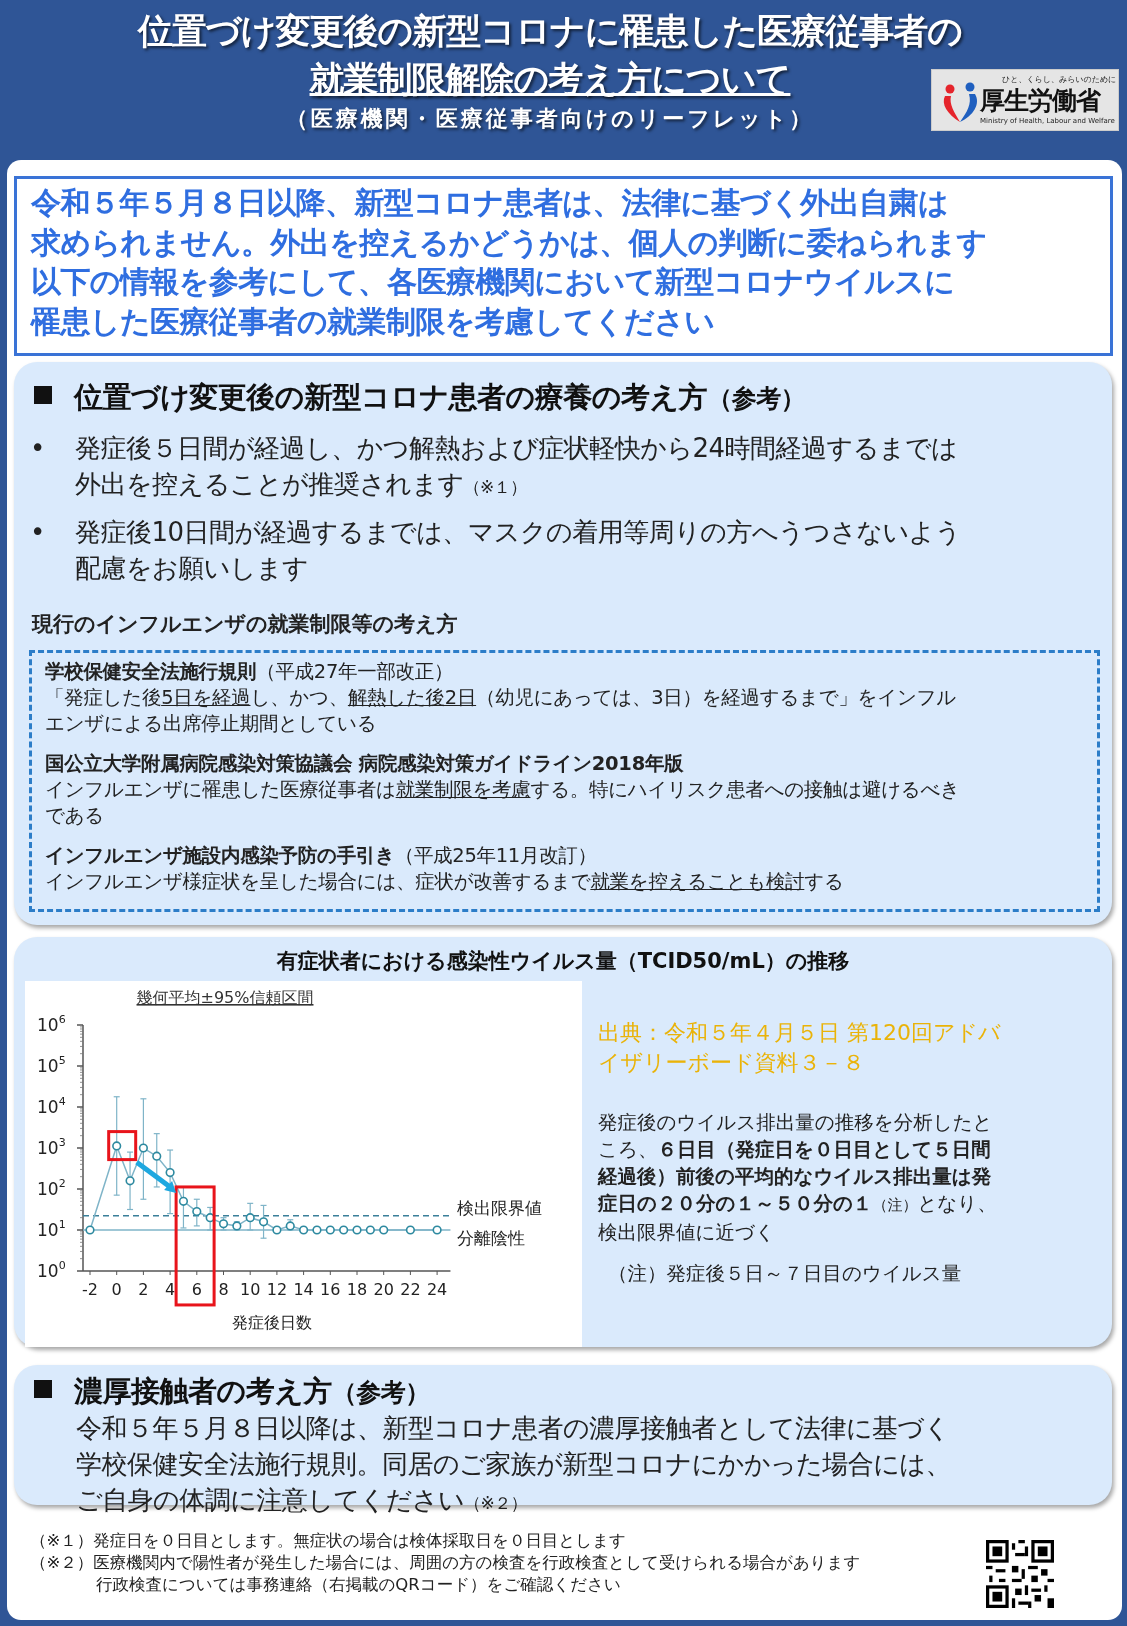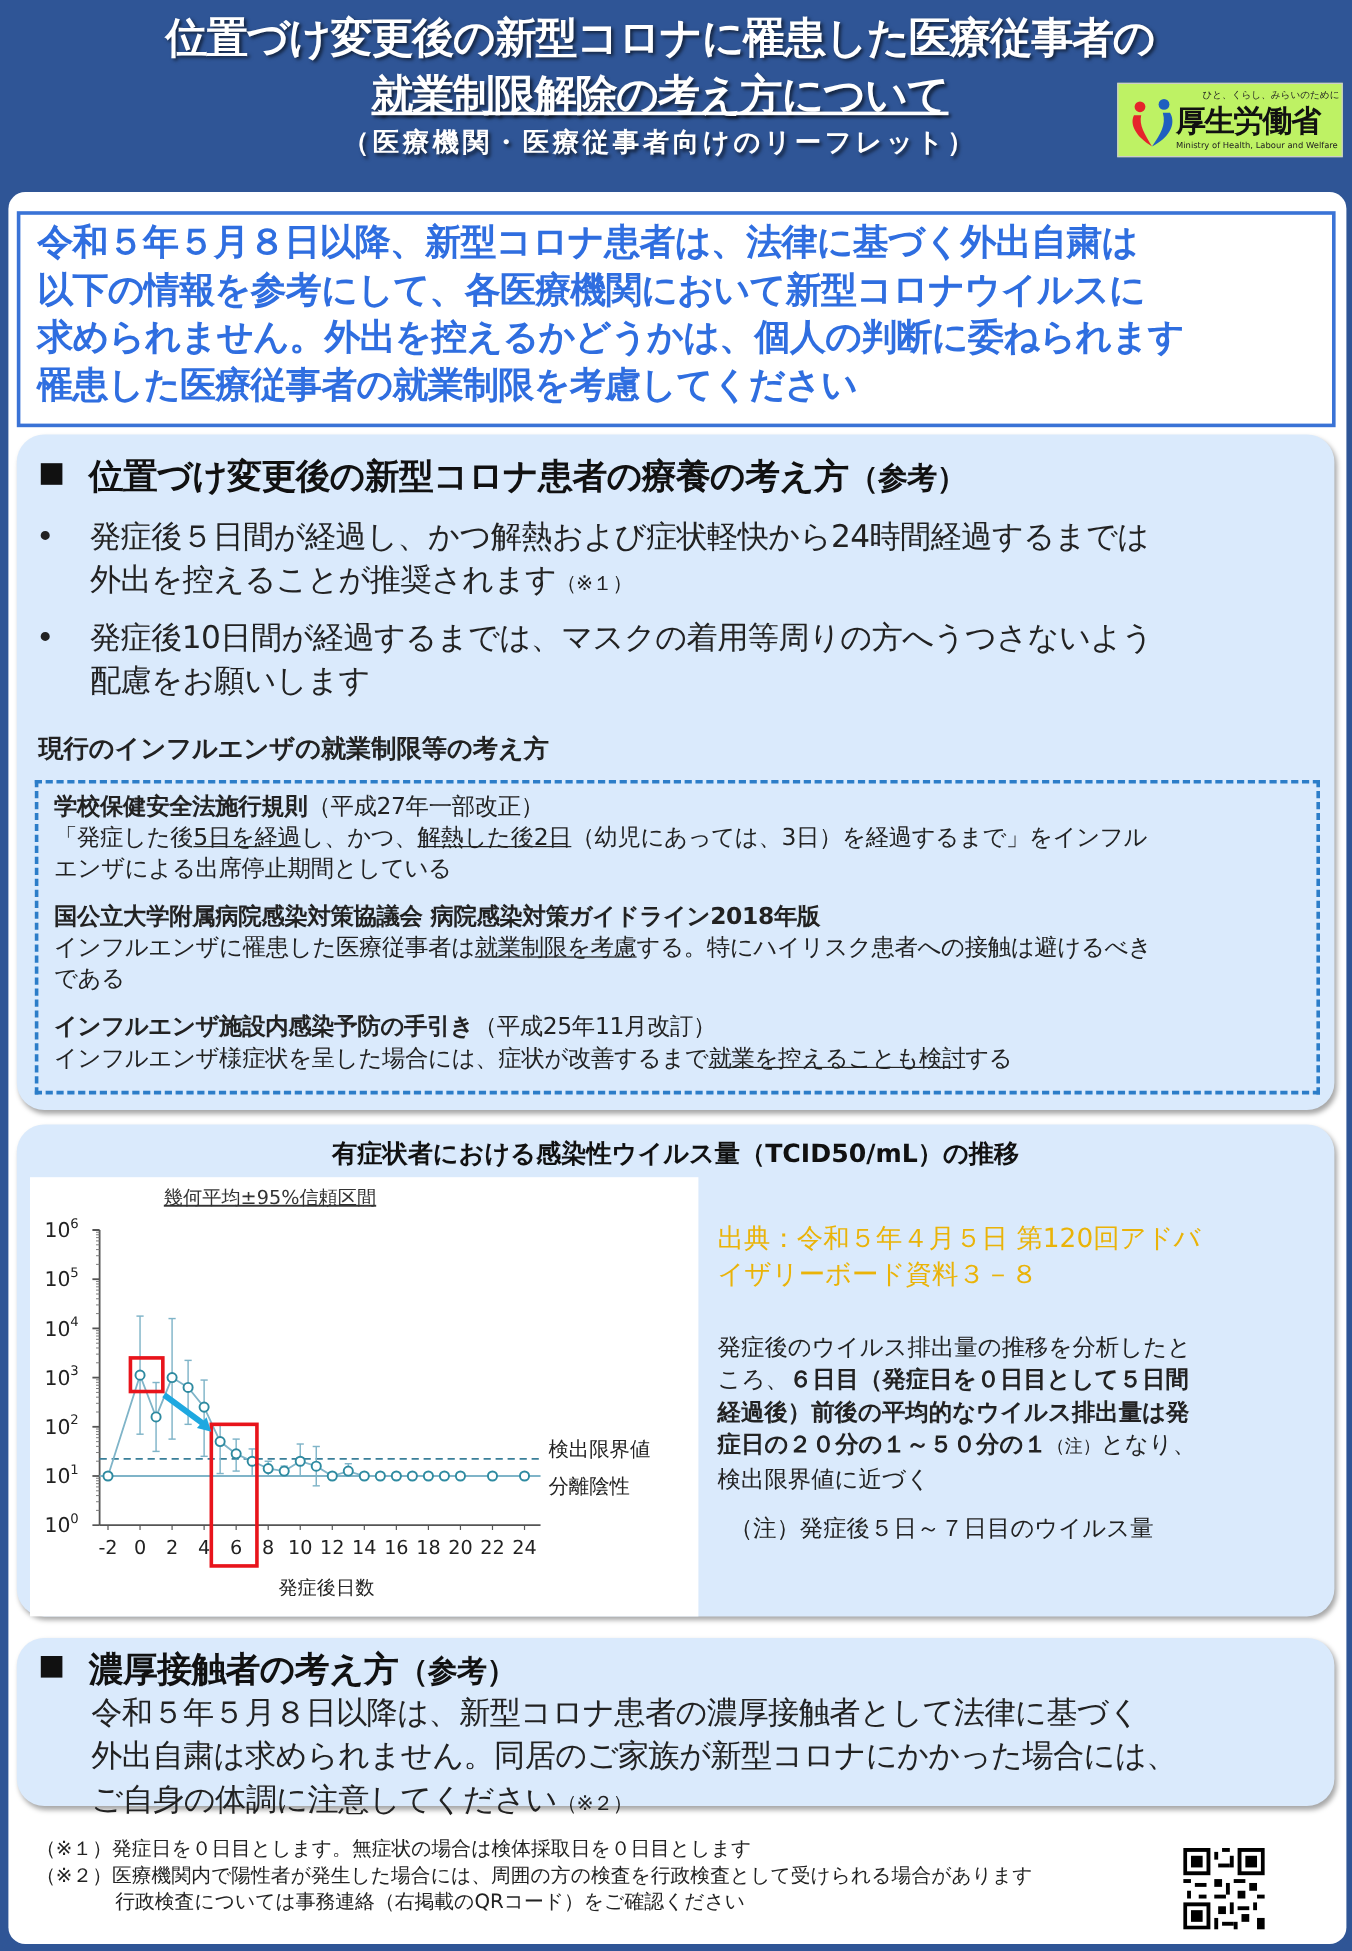--- a/index.html
+++ b/index.html
@@ -13,21 +13,21 @@
   .title-line {
     position: absolute; left: 0; width: 1100px; text-align: center;
     color: #fff; font-weight: bold; text-shadow: 2px 2px 3px rgba(0,0,0,0.6);
     letter-spacing: -1px;
   }
   .t1 { top: 8px; font-size: 35px; }
   .t2 { top: 56px; font-size: 35px; text-decoration: underline; }
   .t3 { top: 104px; font-size: 22px; letter-spacing: 3px; }
   .logo {
     position: absolute; left: 931px; top: 69px; width: 188px; height: 62px;
-    background: #bef264; border: 1px solid #ccc;
+    background: #e5e5e5; border: 1px solid #ccc;
   }
   .logo .tag { position: absolute; left: 70px; top: 4px; font-size: 8px; color: #222; }
   .logo .name { position: absolute; left: 48px; top: 14px; font-size: 25px; font-weight: bold; color: #111; letter-spacing: -1px; }
   .logo .en { position: absolute; left: 48px; top: 47px; font-size: 7px; color: #222; white-space: nowrap; }
   .logo svg { position: absolute; left: 7px; top: 12px; }
 
   .card {
     position: absolute; left: 7px; top: 160px; width: 1115px; height: 1460px;
     background: #fff; border-radius: 14px;
   }
@@ -117,22 +117,22 @@
     <span class="tag">ひと、くらし、みらいのために</span>
     <span class="name">厚生労働省</span>
     <span class="en">Ministry of Health, Labour and Welfare</span>
   </div>
 </div>
 
 <div class="card"></div>
 
 <div class="notice">
   <p>令和５年５月８日以降、新型コロナ患者は、法律に基づく外出自粛は</p>
+  <p>求められません。外出を控えるかどうかは、個人の判断に委ねられます</p>
   <p>以下の情報を参考にして、各医療機関において新型コロナウイルスに</p>
-  <p>求められません。外出を控えるかどうかは、個人の判断に委ねられます</p>
   <p>罹患した医療従事者の就業制限を考慮してください</p>
 </div>
 
 <div class="panel p1"></div>
 <div class="sec-head" style="left:34px; top:378px;">
   <span class="sq"></span><span>位置づけ変更後の新型コロナ患者の療養の考え方</span><span class="ref">（参考）</span>
 </div>
 <div class="bullet" style="top:430px;">
   <span class="dot">•</span>
   <span class="txt">発症後５日間が経過し、かつ解熱および症状軽快から24時間経過するまでは</span>
@@ -346,21 +346,21 @@
   <div><b>症日の２０分の１～５０分の１</b><span style="font-size:15px">（注）</span><span>となり、</span></div>
   <div>検出限界値に近づく</div>
 </div>
 <div class="note">（注）発症後５日～７日目のウイルス量</div>
 
 <div class="panel p3"></div>
 <div class="sec-head" style="left:34px; top:1372px;">
   <span class="sq"></span><span>濃厚接触者の考え方</span><span class="ref">（参考）</span>
 </div>
 <div class="p3-text" style="top:1410px;">令和５年５月８日以降は、新型コロナ患者の濃厚接触者として法律に基づく</div>
-<div class="p3-text" style="top:1446px;">外出自粛は求められません。同居のご家族が新型コロナにかかった場合には、</div>
+<div class="p3-text" style="top:1446px;">学校保健安全法施行規則。同居のご家族が新型コロナにかかった場合には、</div>
 <div class="p3-text" style="top:1482px;"><span>ご自身の体調に注意してください</span><span class="small-note">（※２）</span></div>
 
 <div class="foot" style="top:1530px;">（※１）発症日を０日目とします。無症状の場合は検体採取日を０日目とします</div>
 <div class="foot" style="top:1552px;">（※２）医療機関内で陽性者が発生した場合には、周囲の方の検査を行政検査として受けられる場合があります</div>
 <div class="foot" style="top:1574px;">　　　　行政検査については事務連絡（右掲載のQRコード）をご確認ください</div>
 <svg class="qr" viewBox="0 0 21 21">
   <rect width="21" height="21" fill="#fff"></rect>
   <g fill="#000">
     <rect x="0" y="0" width="7" height="7"></rect>
       <rect x="1" y="1" width="5" height="5" fill="#fff"></rect>

